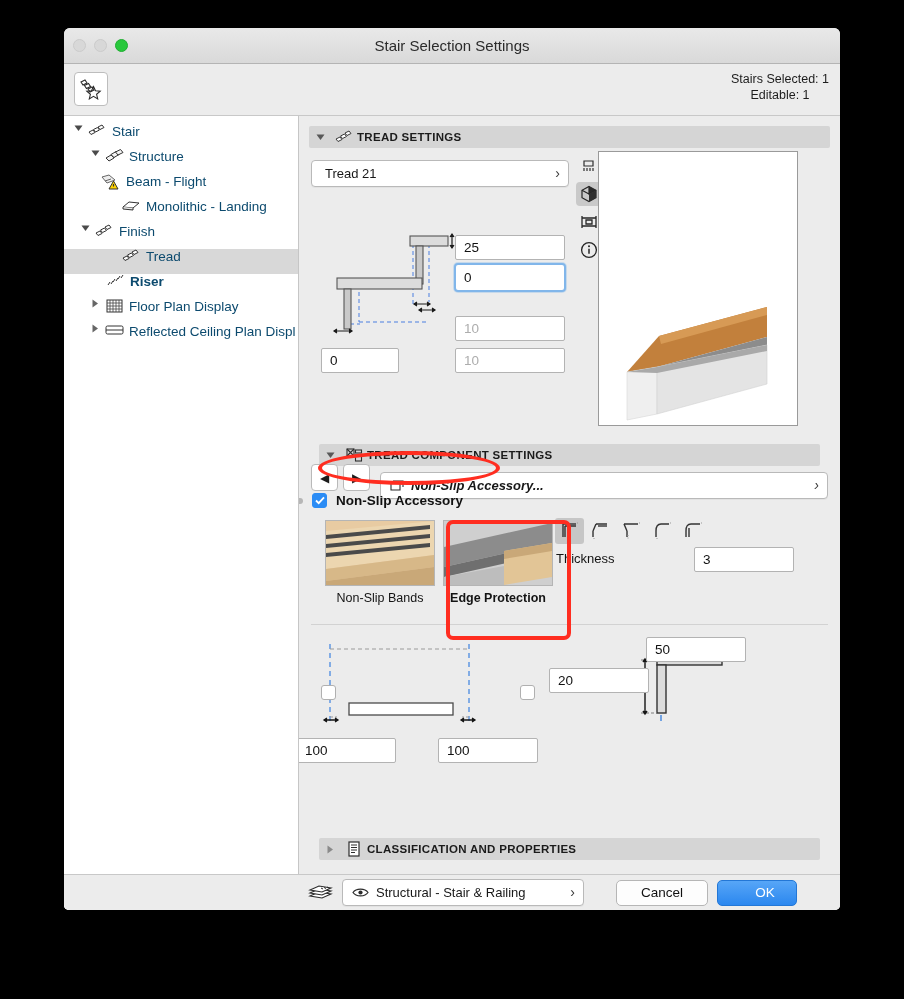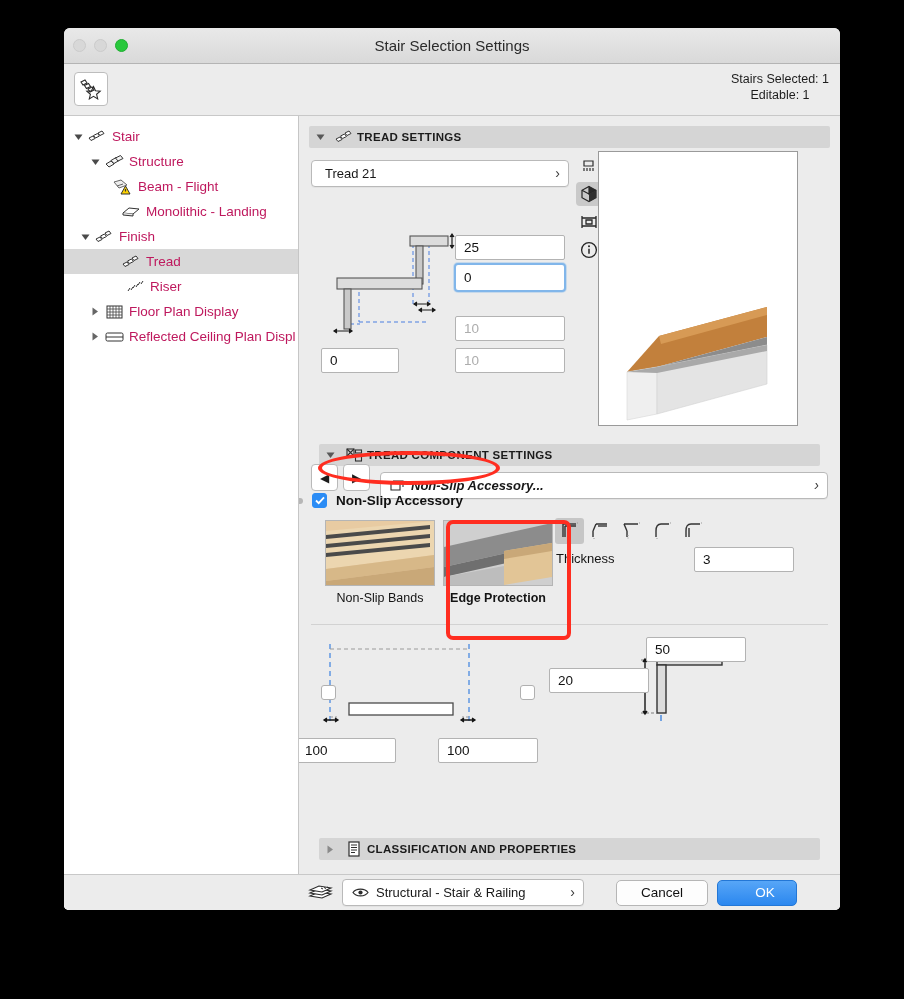--- a/index.html
+++ b/index.html
@@ -54,22 +54,22 @@
 
   
   .body-split { display: flex; height: 794px; }
   .tree-panel {
     width: 235px; background: #fff;
     border-right: 1px solid #c6c6c6;
     position: relative; overflow: hidden;
   }
   .tree { padding-top: 8px; }
   .tree-row {
-    height: 25px; display: flex; align-items: center;
-    font-size: 13.5px; color: #be185d; white-space: nowrap;
+    height: 25px; display: flex; align-items: flex-start;
+    font-size: 13.5px; color: #0c4a6e; white-space: nowrap;
   }
   .tree-row.sel { background: #d8d8d8; }
   .tw { width: 16px; display: flex; align-items: center; justify-content: center; flex: none; }
   .tw svg { display: block; }
   .ticon { width: 22px; flex: none; display: flex; align-items: center; justify-content: center; }
   .tlabel { padding-left: 4px; }
   .hscroll-track {
     position: absolute; left: 0; right: 0; bottom: 0;
     height: 16px; background: #fafafa; border-top: 1px solid #e2e2e2;
   }
@@ -245,21 +245,21 @@
               <svg width="19" height="14" viewBox="0 0 19 14">
                 <g stroke="#333" stroke-width="1" fill="#f3f3f3">
                   <path d="M1 9 L6 6 L9 9 L4 12Z"></path>
                   <path d="M6 5.5 L11 2.5 L14 5.5 L9 8.5Z"></path>
                   <path d="M10.5 3 L15.5 0.5 L18 3.5 L13 6Z"></path>
                 </g>
               </svg>
             </span>
             <span class="tlabel">Structure</span>
           </div>
-          <div class="tree-row" style="padding-left: 32px;">
+          <div class="tree-row" style="padding-left: 20px;">
             <span class="tw"></span>
             <span class="ticon">
               <svg width="20" height="16" viewBox="0 0 20 16">
                 <g stroke="#666" stroke-width="1" fill="#ededed">
                   <path d="M1 3 L8 1 L14 6 L6 9Z"></path>
                   <path d="M4 7 L10 5"></path>
                 </g>
                 <path d="M8 15 L12.5 7 L17 15Z" fill="#ffd400" stroke="#333" stroke-width="1"></path>
                 <path d="M12.5 10 v2.4" stroke="#333" stroke-width="1.2"></path>
               </svg>
@@ -299,21 +299,21 @@
               <svg width="19" height="14" viewBox="0 0 19 14">
                 <g stroke="#333" stroke-width="1" fill="#fff">
                   <path d="M1 9 L5 7 L7 9.5 L3 11.5Z"></path>
                   <path d="M5.5 6 L9.5 4 L11.5 6.5 L7.5 8.5Z"></path>
                   <path d="M10 3 L14 1 L16 3.5 L12 5.5Z"></path>
                 </g>
               </svg>
             </span>
             <span class="tlabel">Tread</span>
           </div>
-          <div class="tree-row" style="padding-left: 44px;">
+          <div class="tree-row" style="padding-left: 24px; font-weight: bold;">
             <span class="tw"></span>
             <span class="ticon">
               <svg width="19" height="14" viewBox="0 0 19 14">
                 <g stroke="#333" stroke-width="1" fill="none">
                   <path d="M2 11 L4 8 M5 10 L7 7"></path>
                   <path d="M7 8 L9 5 M10 7 L12 4"></path>
                   <path d="M12 5 L14 2 M15 4 L17 1"></path>
                 </g>
               </svg>
             </span>

